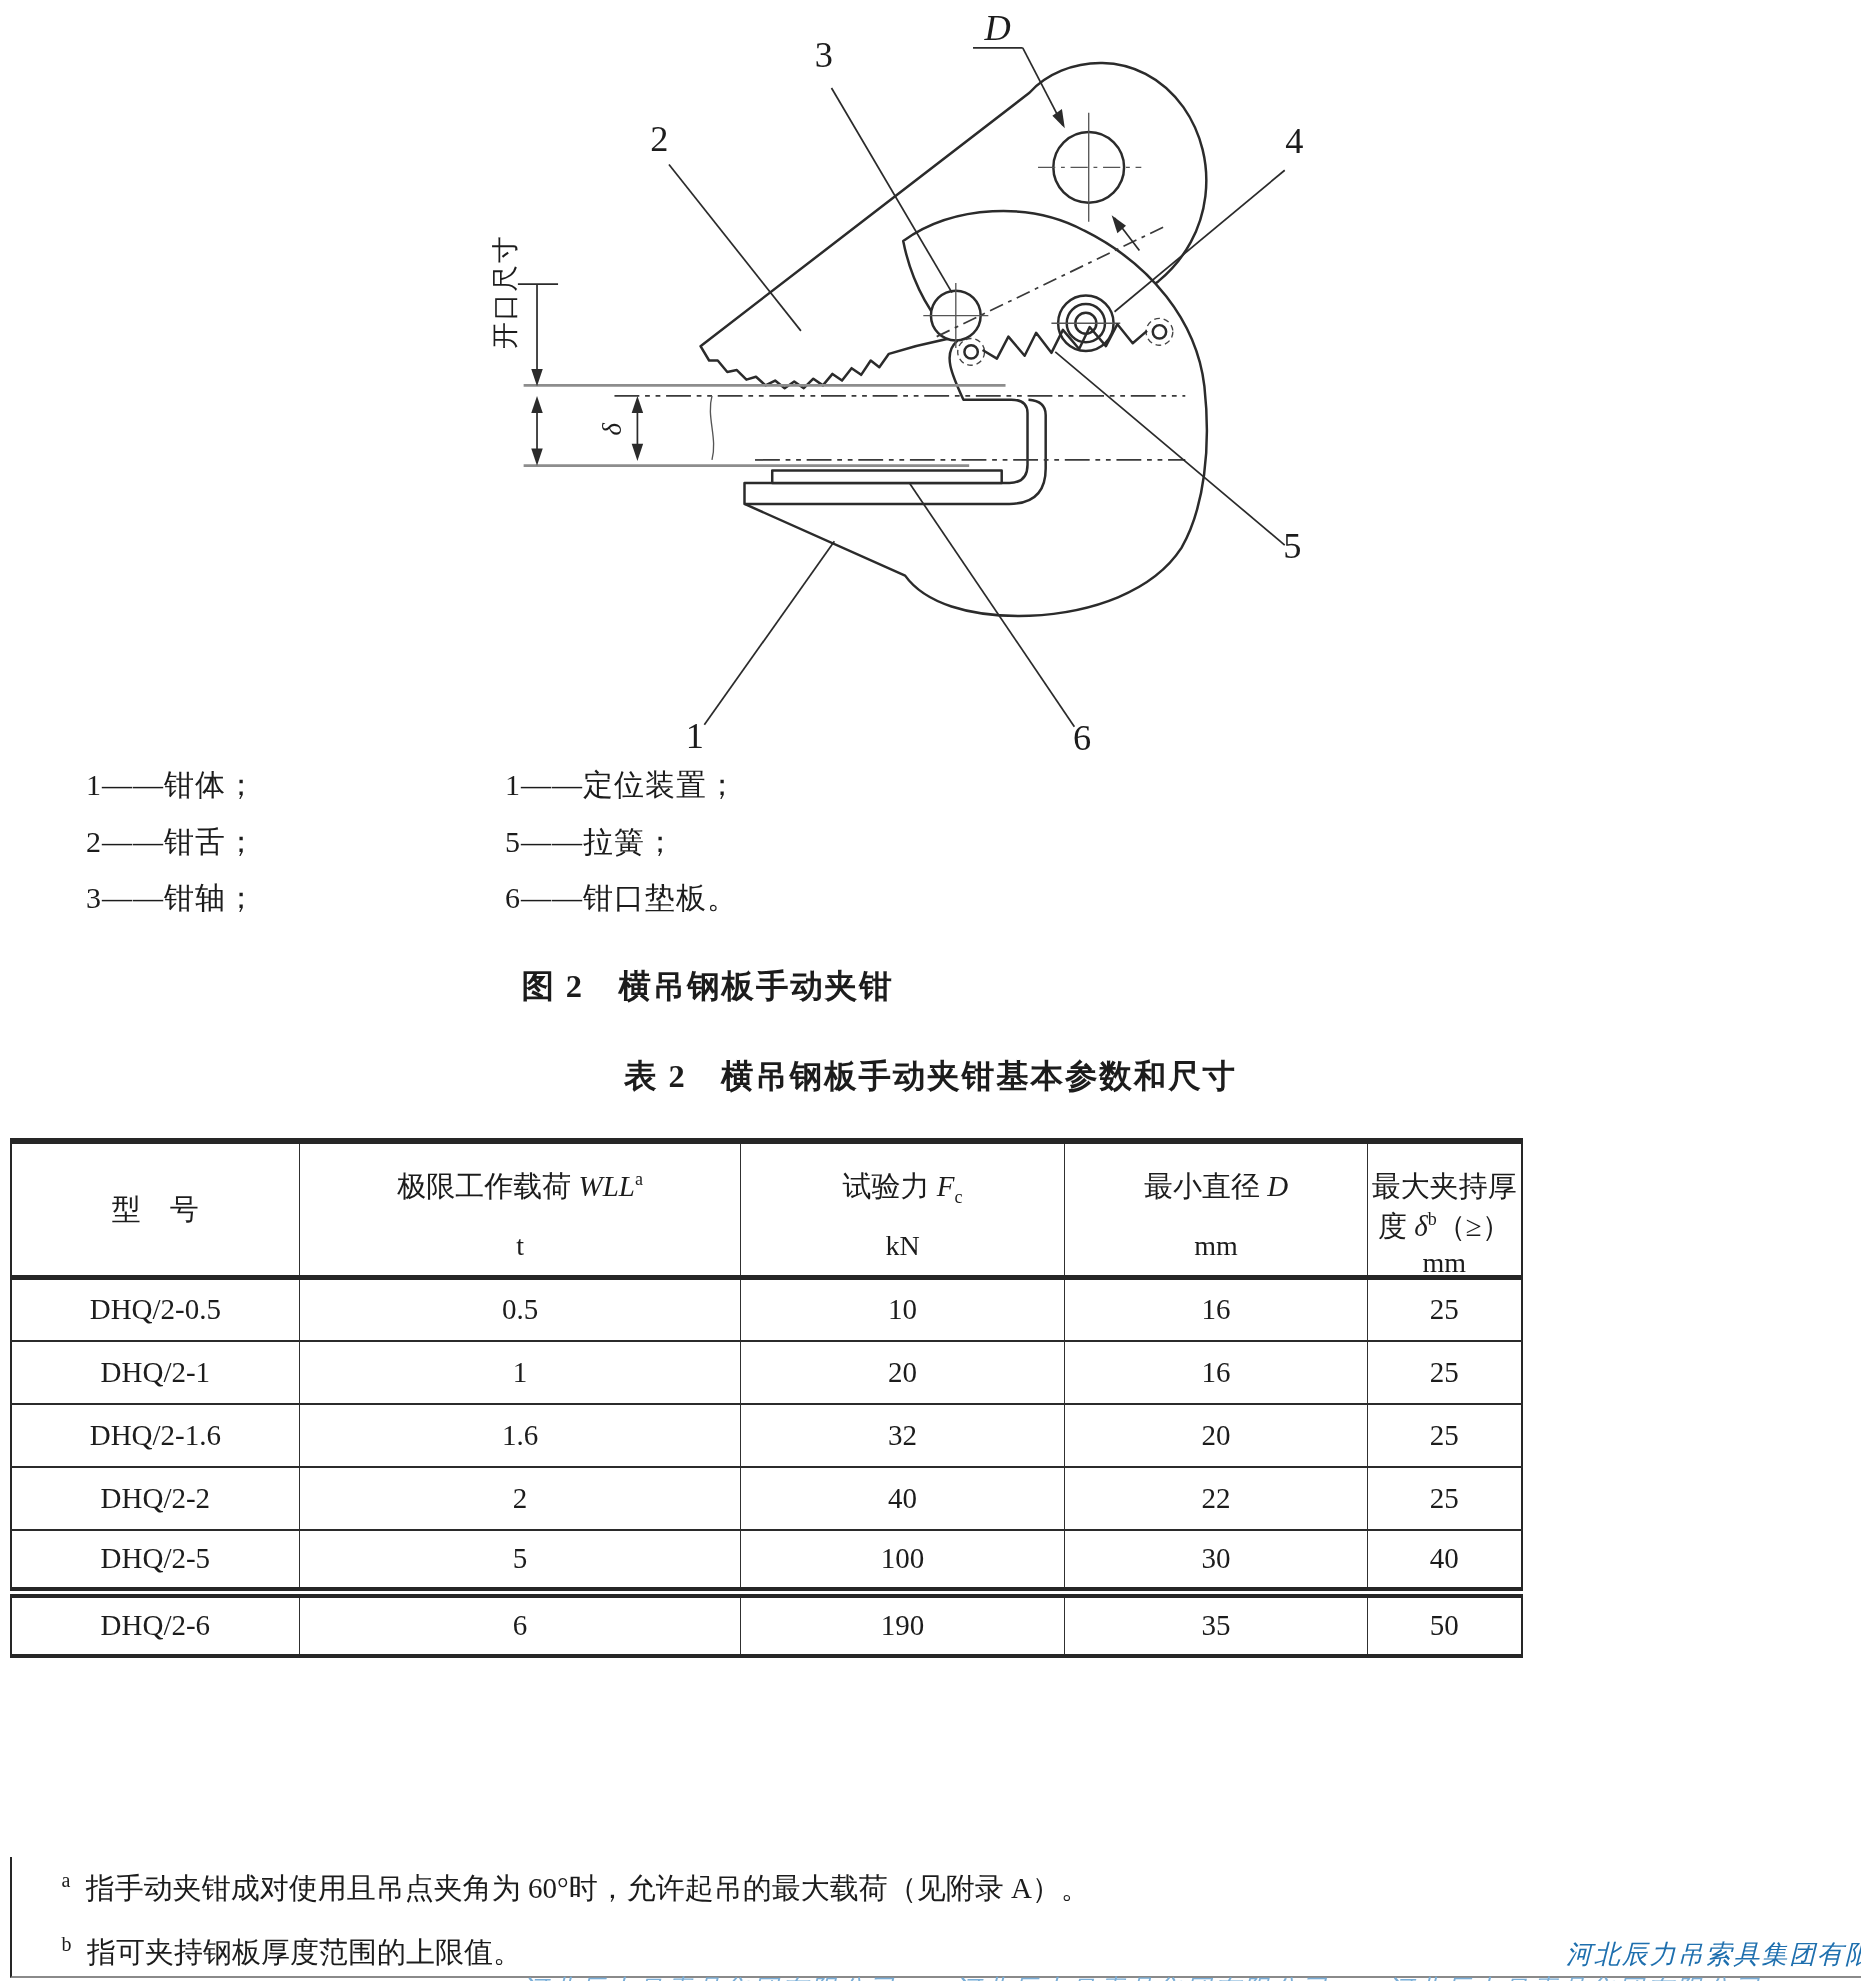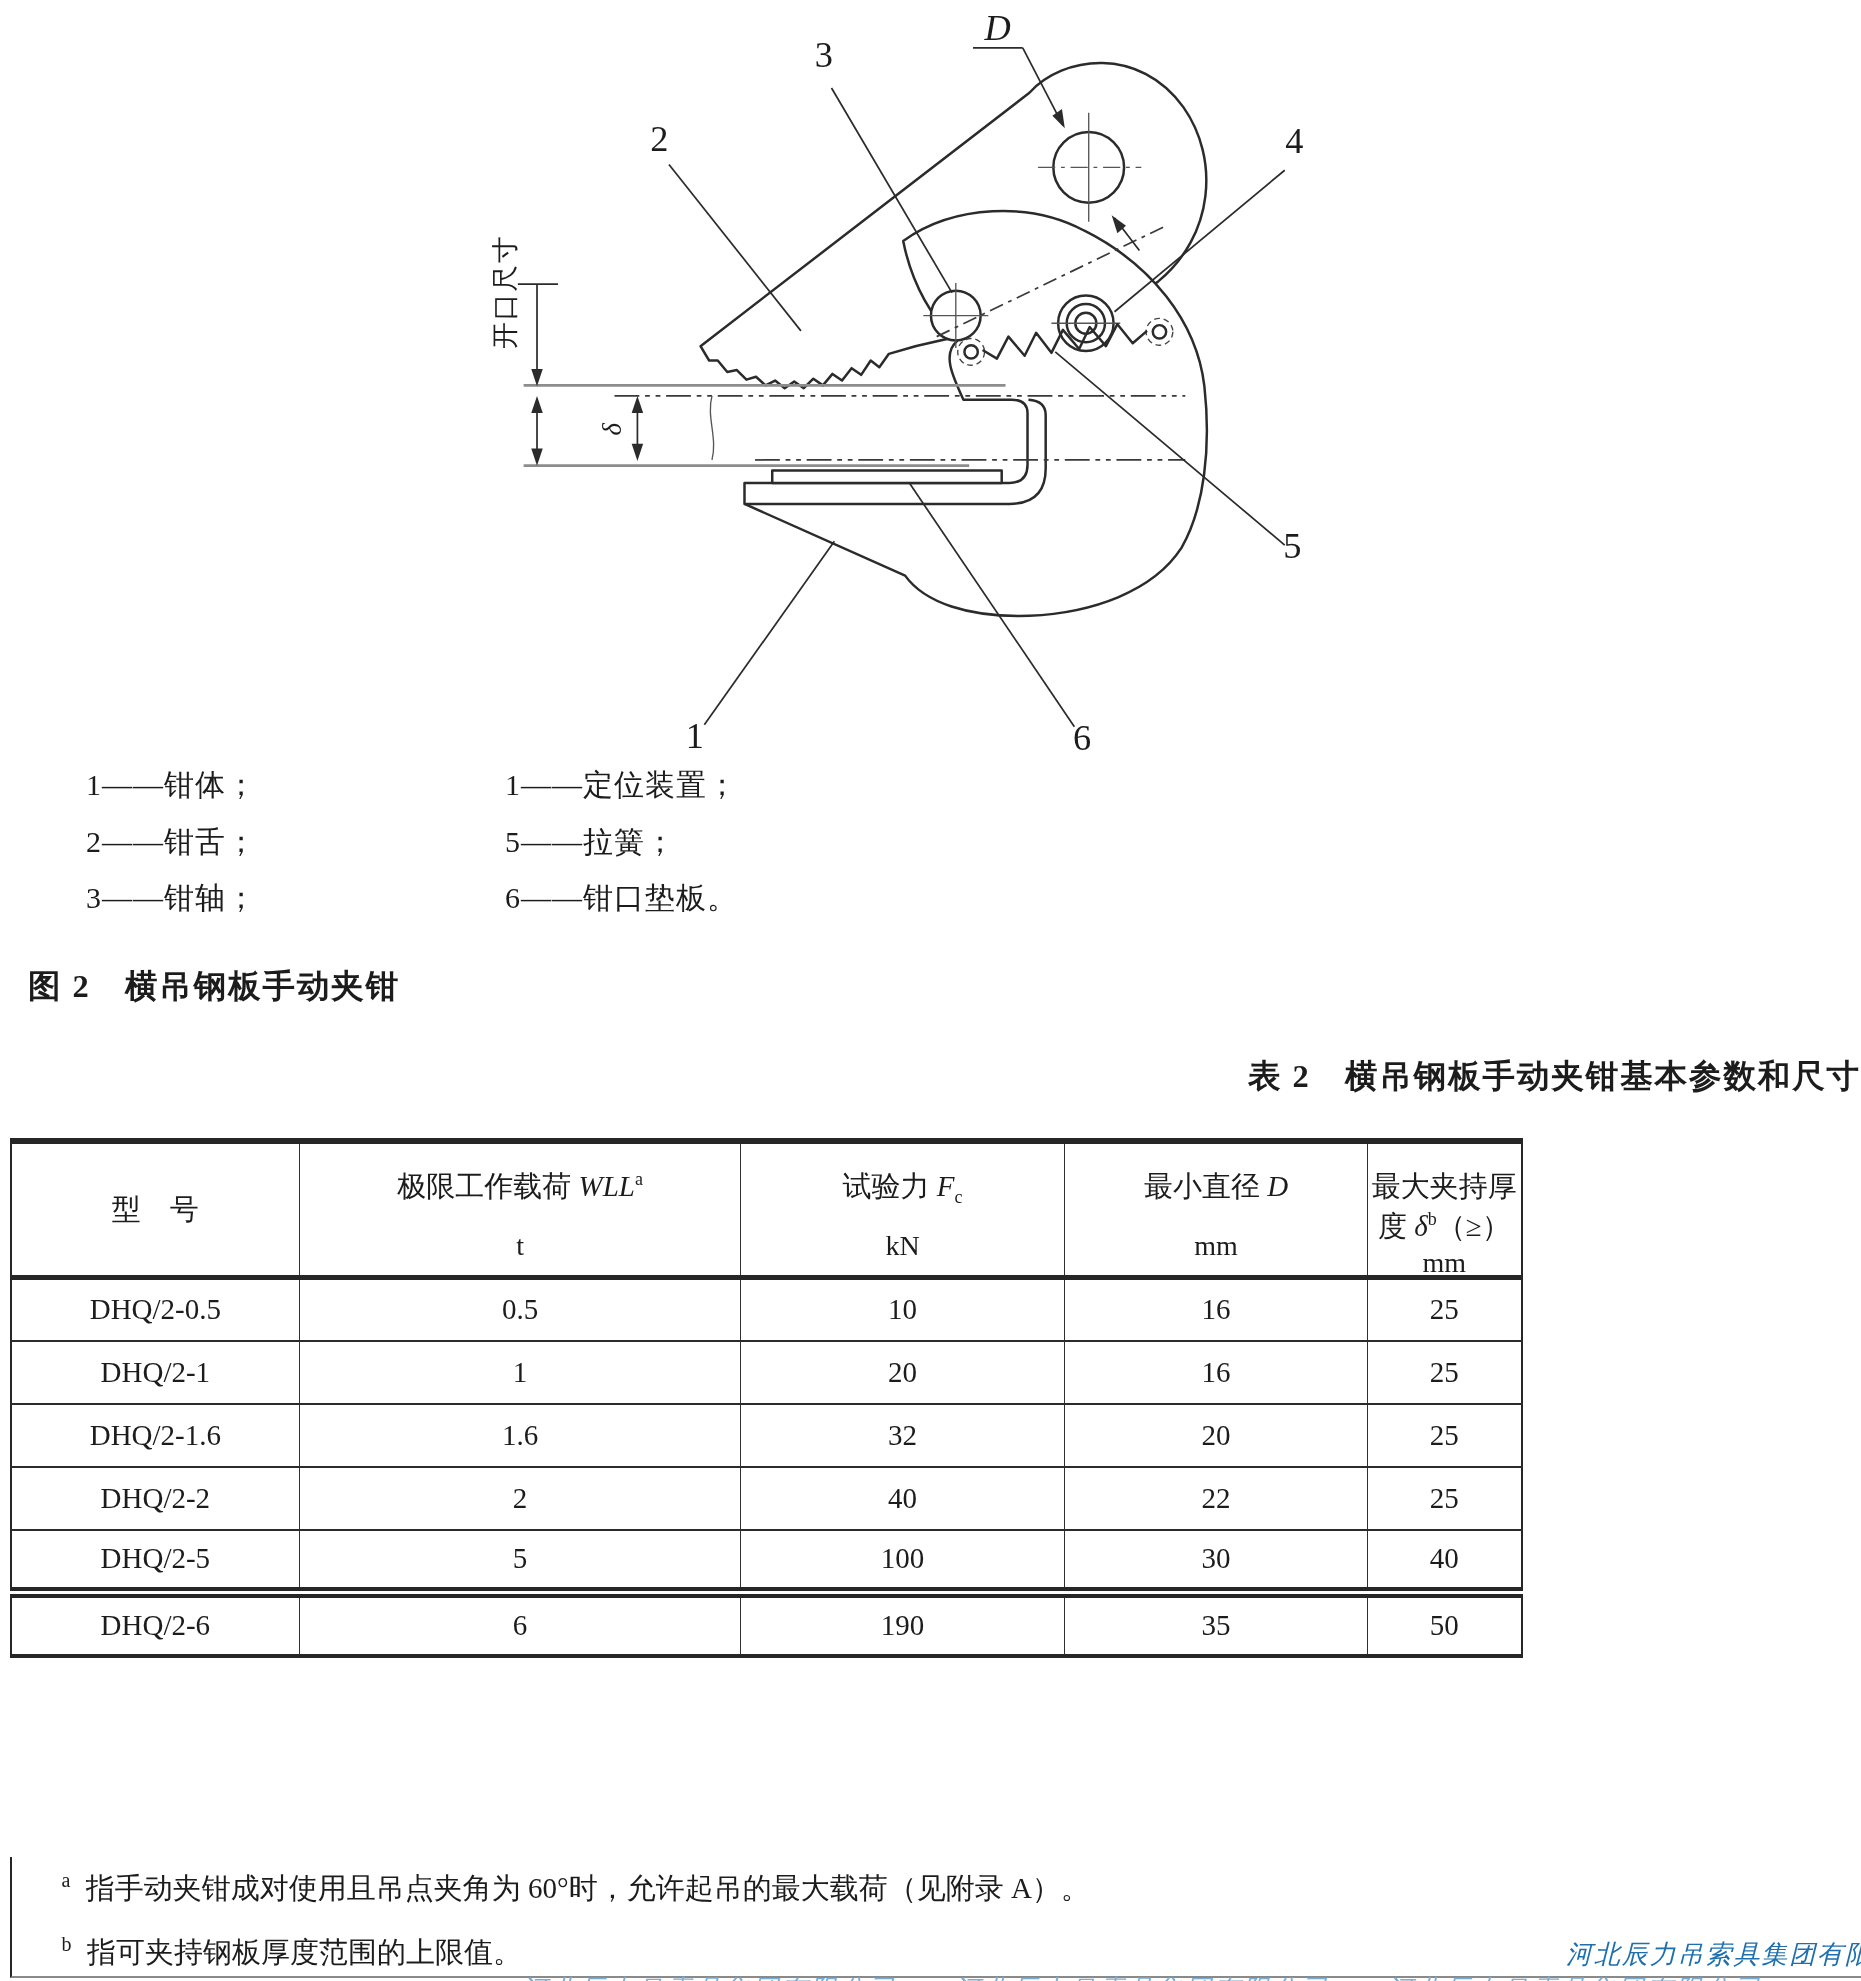--- a/index.html
+++ b/index.html
@@ -7,23 +7,23 @@
     width:1861px;height:1982px;position:relative;background:#ffffff;
     font-family:"Liberation Serif","DejaVu Serif",serif;color:#1c1c1c;
     overflow:hidden;
   }
   .abs{position:absolute;}
   
   #diagram{left:363px;top:0;width:1090px;height:765px;}
   
   .legend-item{font-size:30px;letter-spacing:1px;white-space:nowrap;}
   
-  .fig-caption{left:0;top:965px;width:1415px;
-    font-size:32.5px;font-weight:bold;letter-spacing:1.9px;padding-left:28px;}
-  .tab-caption{left:0;top:1055px;width:1861px;text-align:right;
+  .fig-caption{left:0;top:965px;width:1415px;text-align:center;
+    font-size:32.5px;font-weight:bold;letter-spacing:1.9px;}
+  .tab-caption{left:0;top:1055px;width:1861px;text-align:center;
     font-size:32.5px;font-weight:bold;letter-spacing:1.9px;}
   
   table.params{
     position:absolute;left:9.6px;top:1138px;width:1513px;
     border-collapse:collapse;table-layout:fixed;text-align:center;
     border:2.9px solid #262626;border-top-width:6.7px;border-bottom:4.8px solid #262626;
   }
   table.params td{border-left:1.9px solid #303030;border-top:2.9px solid #2b2b2b;
     font-size:29px;padding:0;}
   table.params td:first-child{border-left:none;}

